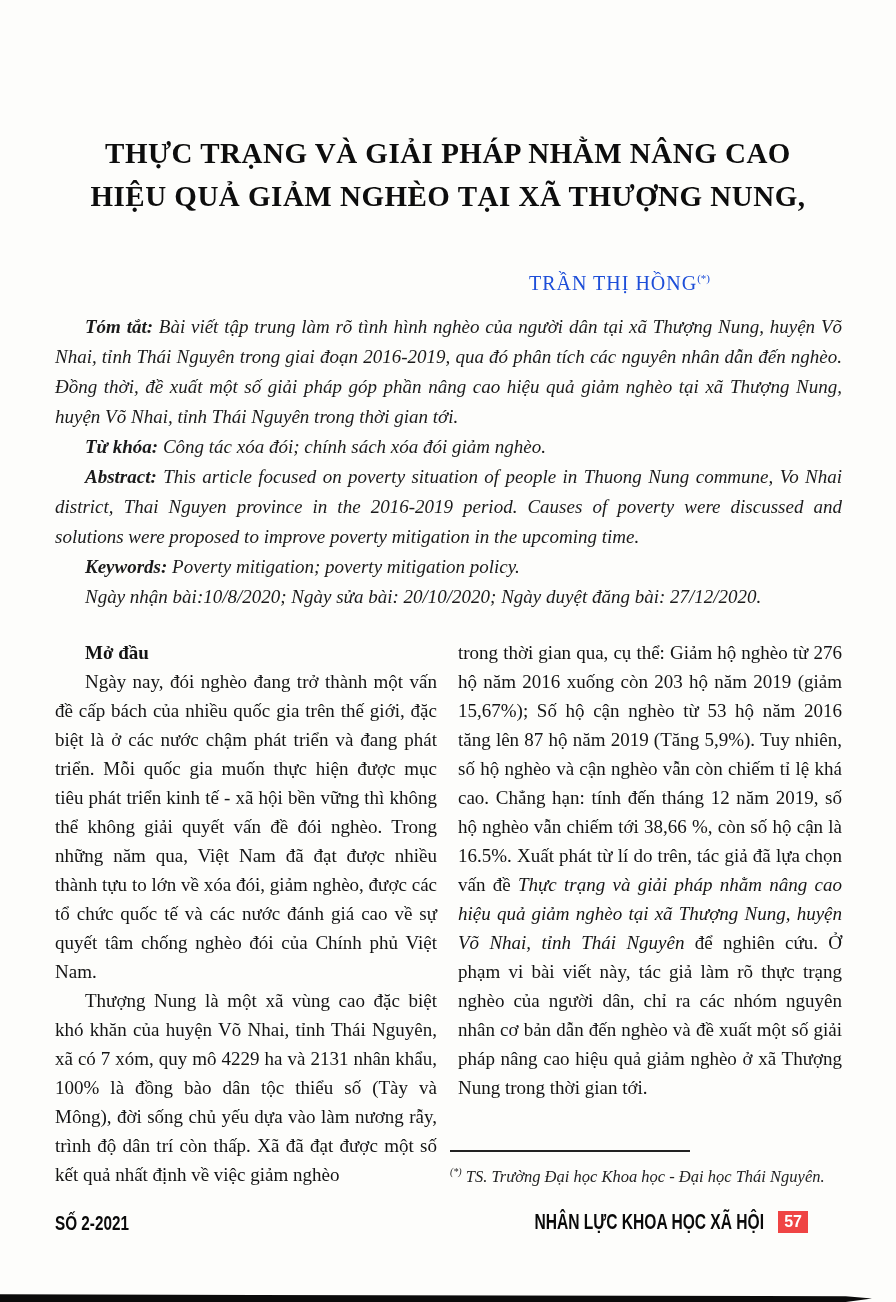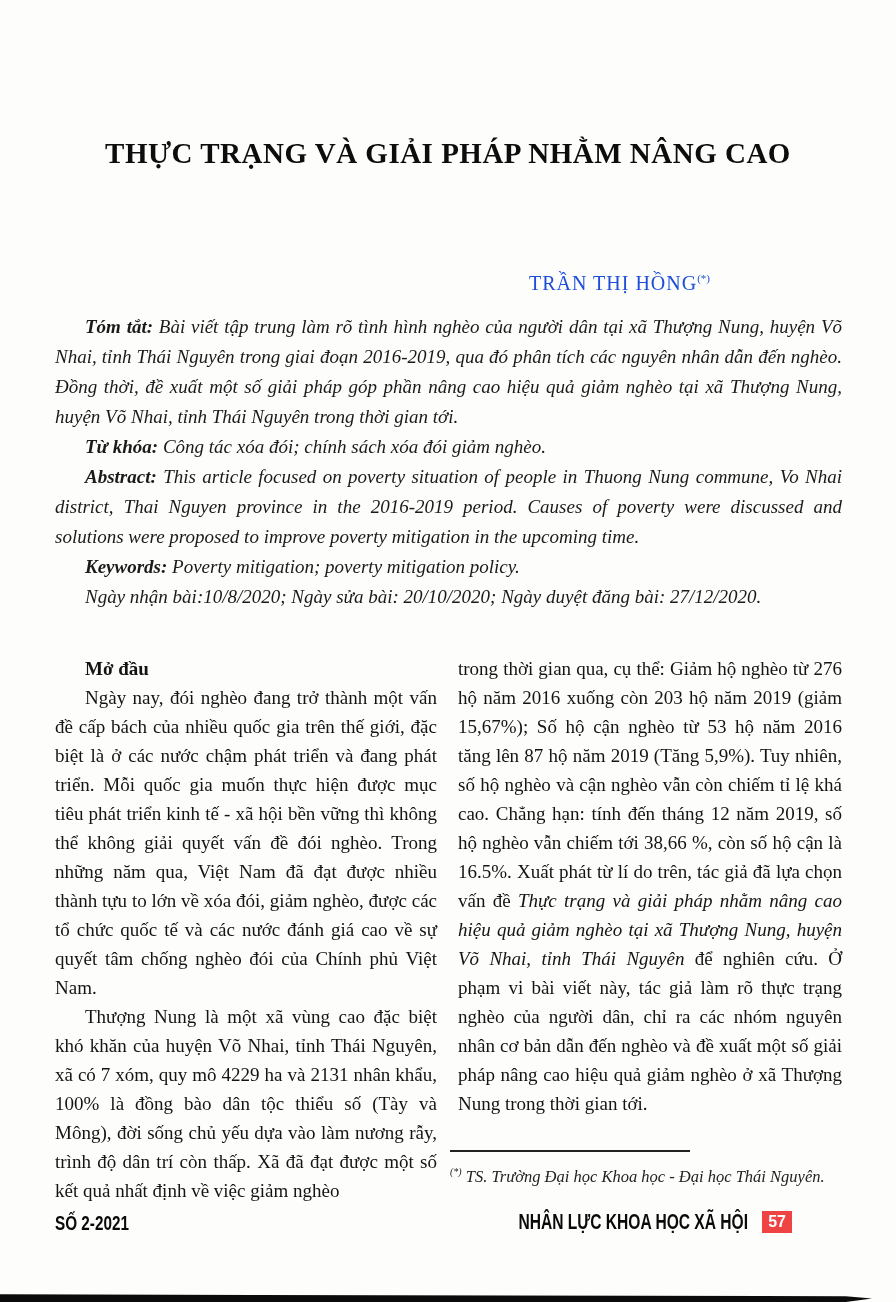--- a/index.html
+++ b/index.html
@@ -35,21 +35,20 @@
     font-size:19px;line-height:30px;font-style:italic;
     text-align:justify;color:#1a1a1a;
   }
   .abstract-block p{margin:0;text-indent:30px;}
   .lead{font-weight:bold;}
   
   .col{
     position:absolute;top:638px;
     font-size:19px;line-height:29px;text-align:justify;
     color:#141414;
-    margin-top:16px;
   }
   .col-left{left:55px;width:382px;}
   .col-right{left:458px;width:384px;}
   .col p{margin:0;text-indent:30px;}
   .col p.no-indent{text-indent:0;}
   .body-heading{font-weight:bold;text-indent:30px;margin:0;}
   .italic-seg{font-style:italic;}
   
   .footnote{
     position:absolute;left:450px;top:1150px;width:392px;font-style:italic;
@@ -65,21 +64,21 @@
   .footnote-text sup{font-size:10px;}
   
   .footer-issue{
     position:absolute;left:55px;top:1213px;
     font-family:"Liberation Sans", sans-serif;
     font-weight:bold;font-size:18px;color:#0a0a0a;
     transform:scale(.85,1.1);transform-origin:left center;
     letter-spacing:0;
   }
   .footer-right{
-    position:absolute;right:104px;top:1211px;
+    position:absolute;right:88px;top:1211px;
     display:flex;align-items:center;gap:14px;
   }
   .footer-journal{
     font-family:"Liberation Sans", sans-serif;
     font-weight:bold;font-size:19px;color:#0a0a0a;
     transform:scale(.82,1.12);transform-origin:right center;
     white-space:nowrap;
   }
   .footer-pagebox{
     background:#ef4444;color:#ffffff;
@@ -94,20 +93,21 @@
     clip-path:polygon(0 15%,97% 35%,100% 60%,97% 100%,0 100%);
   }
 </style>
 </head>
 <body>
 
 <div class="page">
 
   <div class="title-block">
     <div class="title-line">THỰC TRẠNG VÀ GIẢI PHÁP NHẰM NÂNG CAO</div>
+    <div class="title-line">HIỆU QUẢ GIẢM NGHÈO TẠI XÃ THƯỢNG NUNG,</div>
   </div>
 
   <div class="author-line">
     <span>TRẦN THỊ HỒNG</span><sup>(*)</sup>
   </div>
 
   <div class="abstract-block">
     <p><span class="lead">Tóm tắt:</span><span> Bài viết tập trung làm rõ tình hình nghèo của người dân tại xã Thượng Nung, huyện Võ Nhai, tỉnh Thái Nguyên trong giai đoạn 2016-2019, qua đó phân tích các nguyên nhân dẫn đến nghèo. Đồng thời, đề xuất một số giải pháp góp phần nâng cao hiệu quả giảm nghèo tại xã Thượng Nung, huyện Võ Nhai, tỉnh Thái Nguyên trong thời gian tới.</span></p>
     <p><span class="lead">Từ khóa:</span><span> Công tác xóa đói; chính sách xóa đói giảm nghèo.</span></p>
     <p><span class="lead">Abstract:</span><span> This article focused on poverty situation of people in Thuong Nung commune, Vo Nhai district, Thai Nguyen province in the 2016-2019 period. Causes of poverty were discussed and solutions were proposed to improve poverty mitigation in the upcoming time.</span></p>

